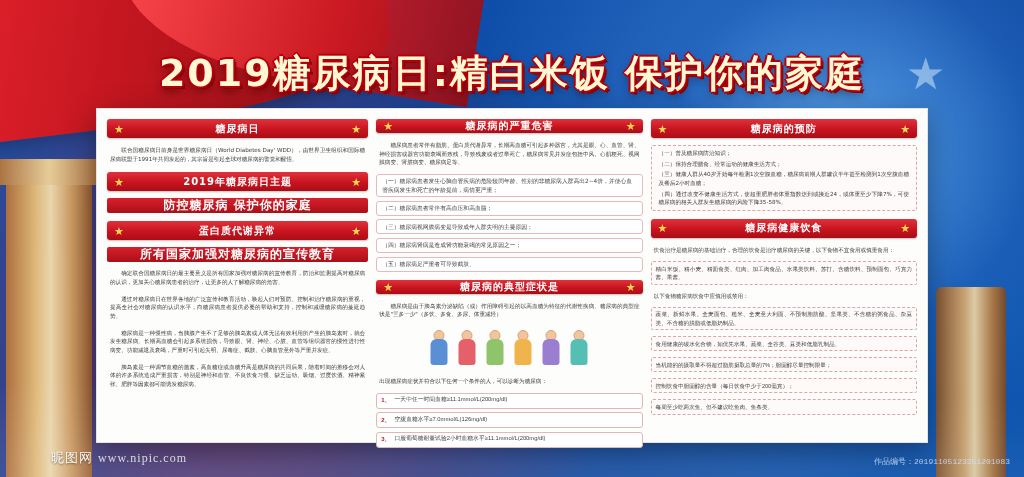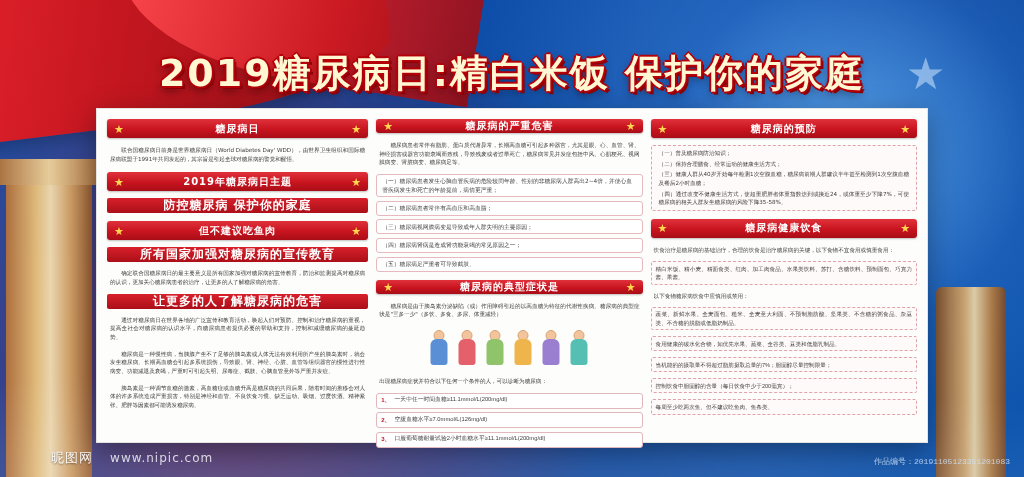--- a/index.html
+++ b/index.html
@@ -163,21 +163,21 @@
     border:1px dashed #e0a3a7;border-radius:2px;background:#fffafa;
     padding:2.5px 4px;font-size:5.6px;color:#3f3f3f;line-height:1.45;text-align:justify;
   }
 
   
   .wm{
     position:absolute;left:22px;bottom:10px;color:#ffffff;opacity:.92;
     font-family:"DejaVu Sans","Liberation Sans",sans-serif;
   }
   .wm .wm1{font-size:13px;font-weight:normal;letter-spacing:1px;text-shadow:0 1px 2px rgba(0,0,0,.5);padding-left:29px;}
-  .wm .wm2{font-size:12px;letter-spacing:1px;margin-left:12px;opacity:.85;}
+  .wm .wm2{font-size:12px;letter-spacing:1px;margin-left:0;opacity:.85;font-family:Liberation Serif, serif;}
   .code{
     position:absolute;right:14px;bottom:10px;color:#cfe2f7;font-size:8px;opacity:.8;
     font-family:"Liberation Mono","DejaVu Sans Mono",monospace;
   }
 </style>
 </head>
 <body>
 
 <div class="poster">
   <div class="bg-glow"></div>
@@ -204,26 +204,25 @@
 
       <div class="banner">
         <span class="star">★</span>
         <span class="banner-text">2019年糖尿病日主题</span>
         <span class="star right">★</span>
       </div>
       <div class="subbar">防控糖尿病 保护你的家庭</div>
 
       <div class="banner">
         <span class="star">★</span>
-        <span class="banner-text">但不建议吃鱼肉</span>
+        <span class="banner-text">蛋白质代谢异常</span>
         <span class="star right">★</span>
       </div>
       <div class="subbar">所有国家加强对糖尿病的宣传教育</div>
       <div class="para indent">确定联合国糖尿病日的最主要意义是所有国家加强对糖尿病的宣传教育，防治和监测提高对糖尿病的认识，更加关心糖尿病患者的治疗，让更多的人了解糖尿病的危害。</div>
-      <div class="subbar">让更多的人了解糖尿病的危害</div>
       <div class="para indent">通过对糖尿病日在世界各地的广泛宣传和教育活动，唤起人们对预防、控制和治疗糖尿病的重视，提高全社会对糖尿病的认识水平，向糖尿病患者提供必要的帮助和支持，控制和减缓糖尿病的蔓延趋势。</div>
       <div class="para indent">糖尿病是一种慢性病，当胰腺产生不了足够的胰岛素或人体无法有效利用所产生的胰岛素时，就会发生糖尿病。长期高血糖会引起多系统损伤，导致眼、肾、神经、心脏、血管等组织器官的慢性进行性病变、功能减退及衰竭，严重时可引起失明、尿毒症、截肢、心脑血管意外等严重并发症。</div>
       <div class="para indent">胰岛素是一种调节血糖的激素，高血糖症或血糖升高是糖尿病的共同后果，随着时间的推移会对人体的许多系统造成严重损害，特别是神经和血管。不良饮食习惯、缺乏运动、吸烟、过度饮酒、精神紧张、肥胖等因素都可能诱发糖尿病。</div>
     </div>
 
     <div class="col col-mid">
       <div class="banner">
         <span class="star">★</span>
         <span class="banner-text">糖尿病的严重危害</span>
         <span class="star right">★</span>

